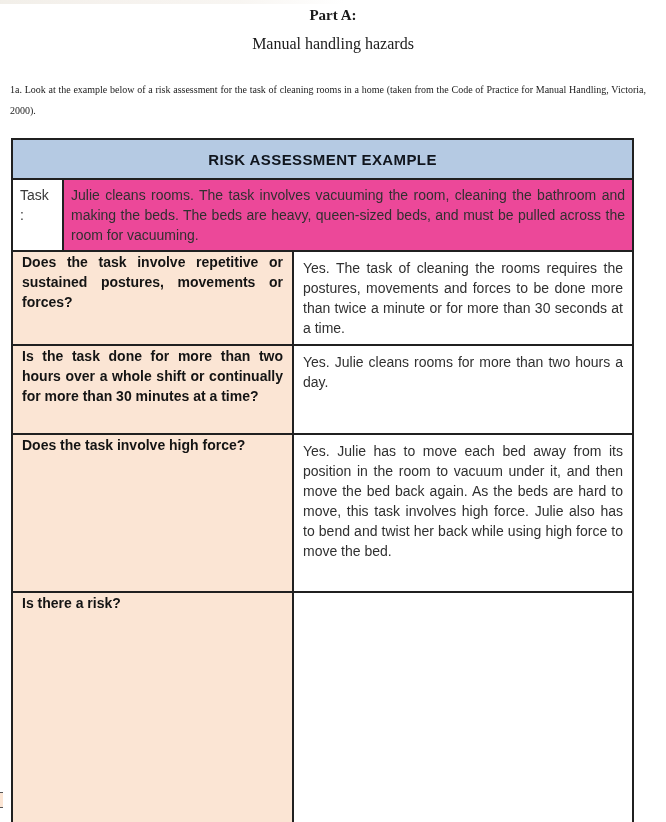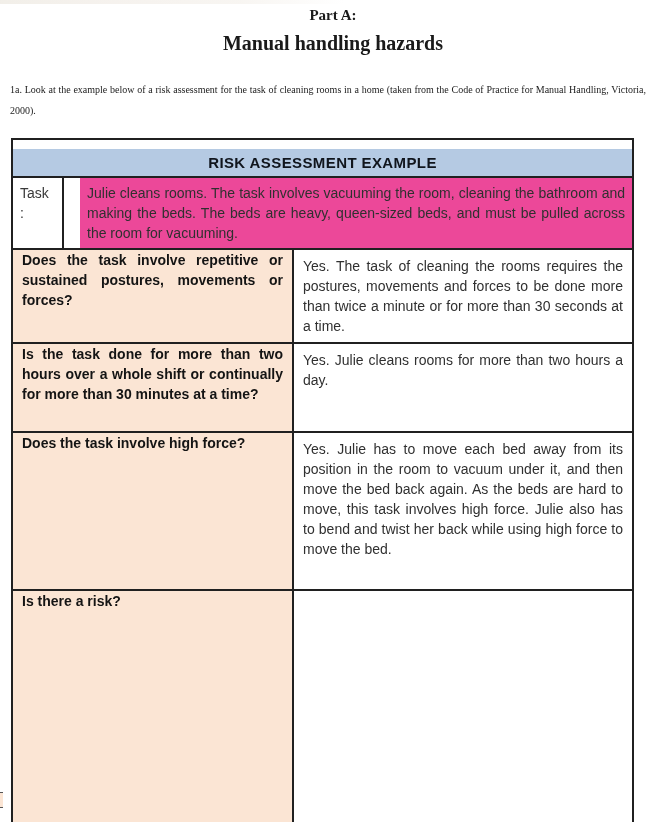--- a/index.html
+++ b/index.html
@@ -18,53 +18,53 @@
     opacity:.6;
   }
   
   .bottom-artifact{
     position:absolute;top:792px;left:0;width:3px;height:16px;
     background:var(--question-bg);border-top:1px solid #555;border-bottom:1px solid #555;
   }
 
   .titles{margin-top:8px;text-align:center;}
   .part-label{font-weight:bold;font-size:15px;line-height:15px;}
-  .subtitle{font-weight:bold;font-size:20px;line-height:17px;margin-top:12px;}
+  .subtitle{font-weight:normal;font-size:16px;line-height:17px;margin-top:12px;}
 
   .intro{
     margin:27px 20px 0 10px;
     font-size:10px;line-height:21px;text-align:justify;color:#222;
   }
 
   .risk-table{
     margin:17px 0 0 11px;
     width:623px;
     border:2px solid var(--border);
     font-family:"Liberation Sans","DejaVu Sans",sans-serif;
     font-size:14px;color:#303030;
   }
   .thead{
     background:var(--header-bg);
-    height:27px;display:flex;align-items:center;justify-content:center;
-    font-weight:bold;font-size:15px;letter-spacing:.4px;color:#10151d;margin-top:9px;
+    height:38px;display:flex;align-items:center;justify-content:center;
+    font-weight:bold;font-size:15px;letter-spacing:.4px;color:#10151d;
   }
   .trow{display:flex;border-top:2px solid var(--border);align-items:stretch;}
   .cell{padding:5px 7px;text-align:justify;line-height:20px;}
   .task-label-cell{
     width:51px;flex:0 0 51px;border-right:2px solid var(--border);
     background:#fff;color:#3a3a3a;
   }
   .task-desc-cell{flex:1;background:#ec4899;}
   .q-cell{
     width:281px;flex:0 0 281px;border-right:2px solid var(--border);
     background:var(--question-bg);font-weight:bold;color:#141414;
     padding:0 9px;
   }
   .a-cell{flex:1;background:#fff;padding:6px 9px;}
-  .row-task{min-height:72px;gap:16px;}
+  .row-task{min-height:72px;}
   .row-q1{min-height:91px;}
   .row-q2{min-height:89px;}
   .row-q3{min-height:158px;}
   .row-q4{min-height:158px;flex-direction:column;}
   .row-q5{min-height:47px;align-items:flex-end;}
 </style>
 </head>
 <body>
 
 <div class="top-artifact"></div>

